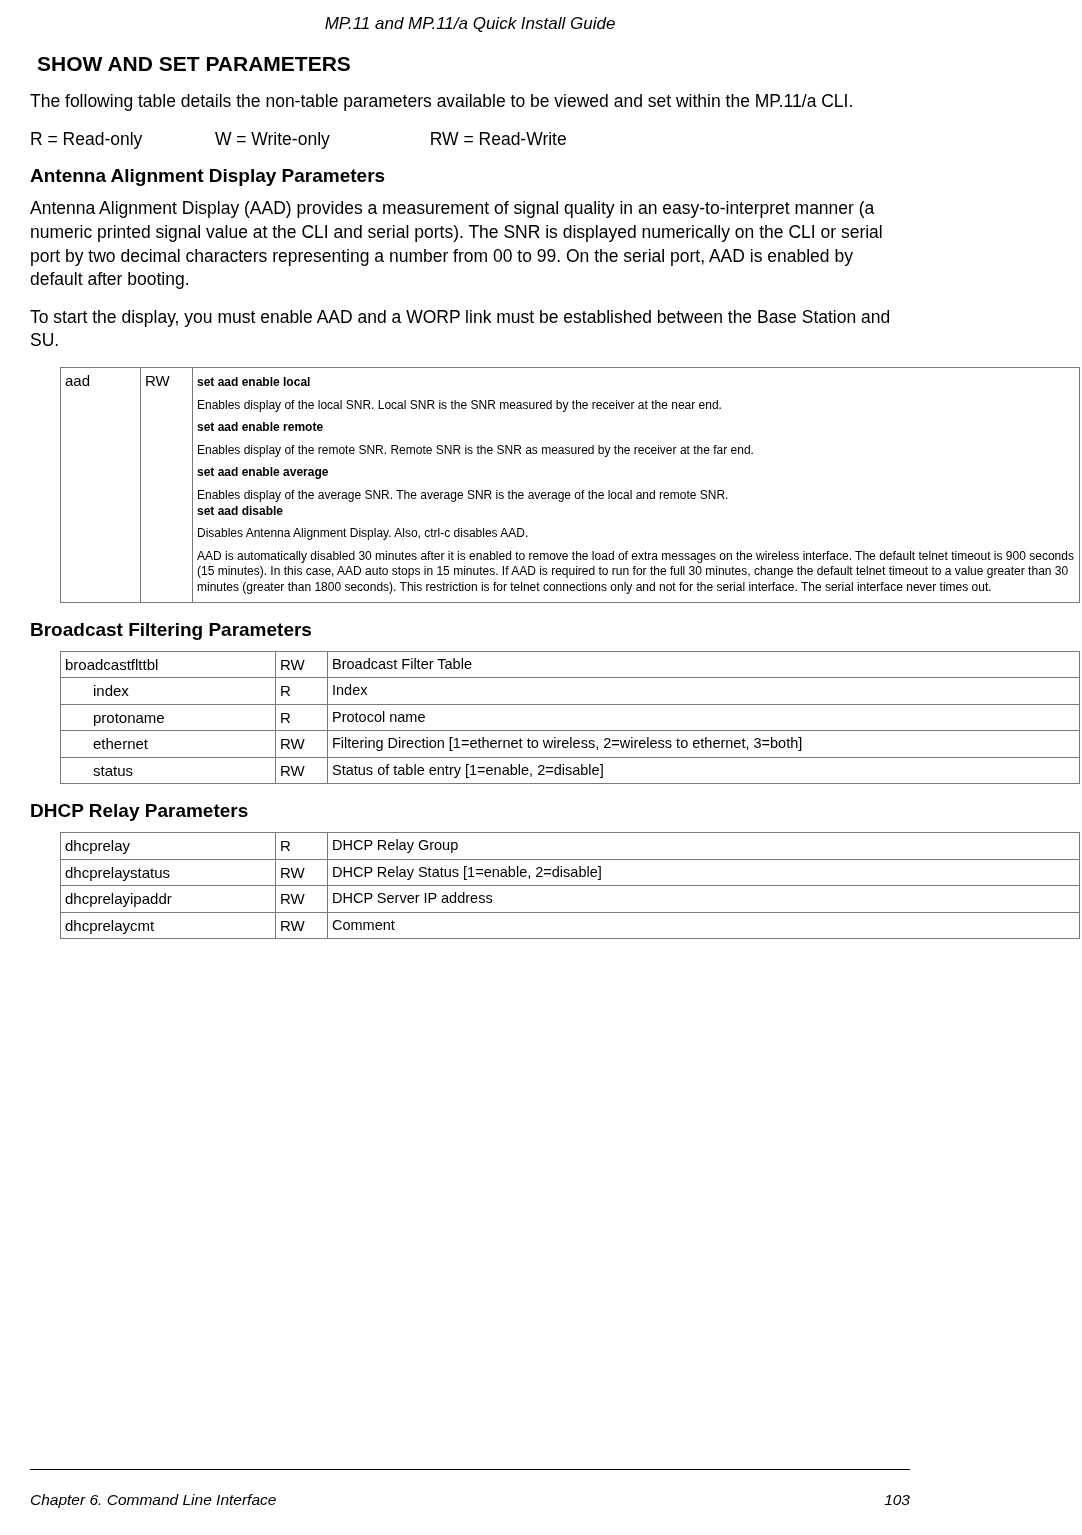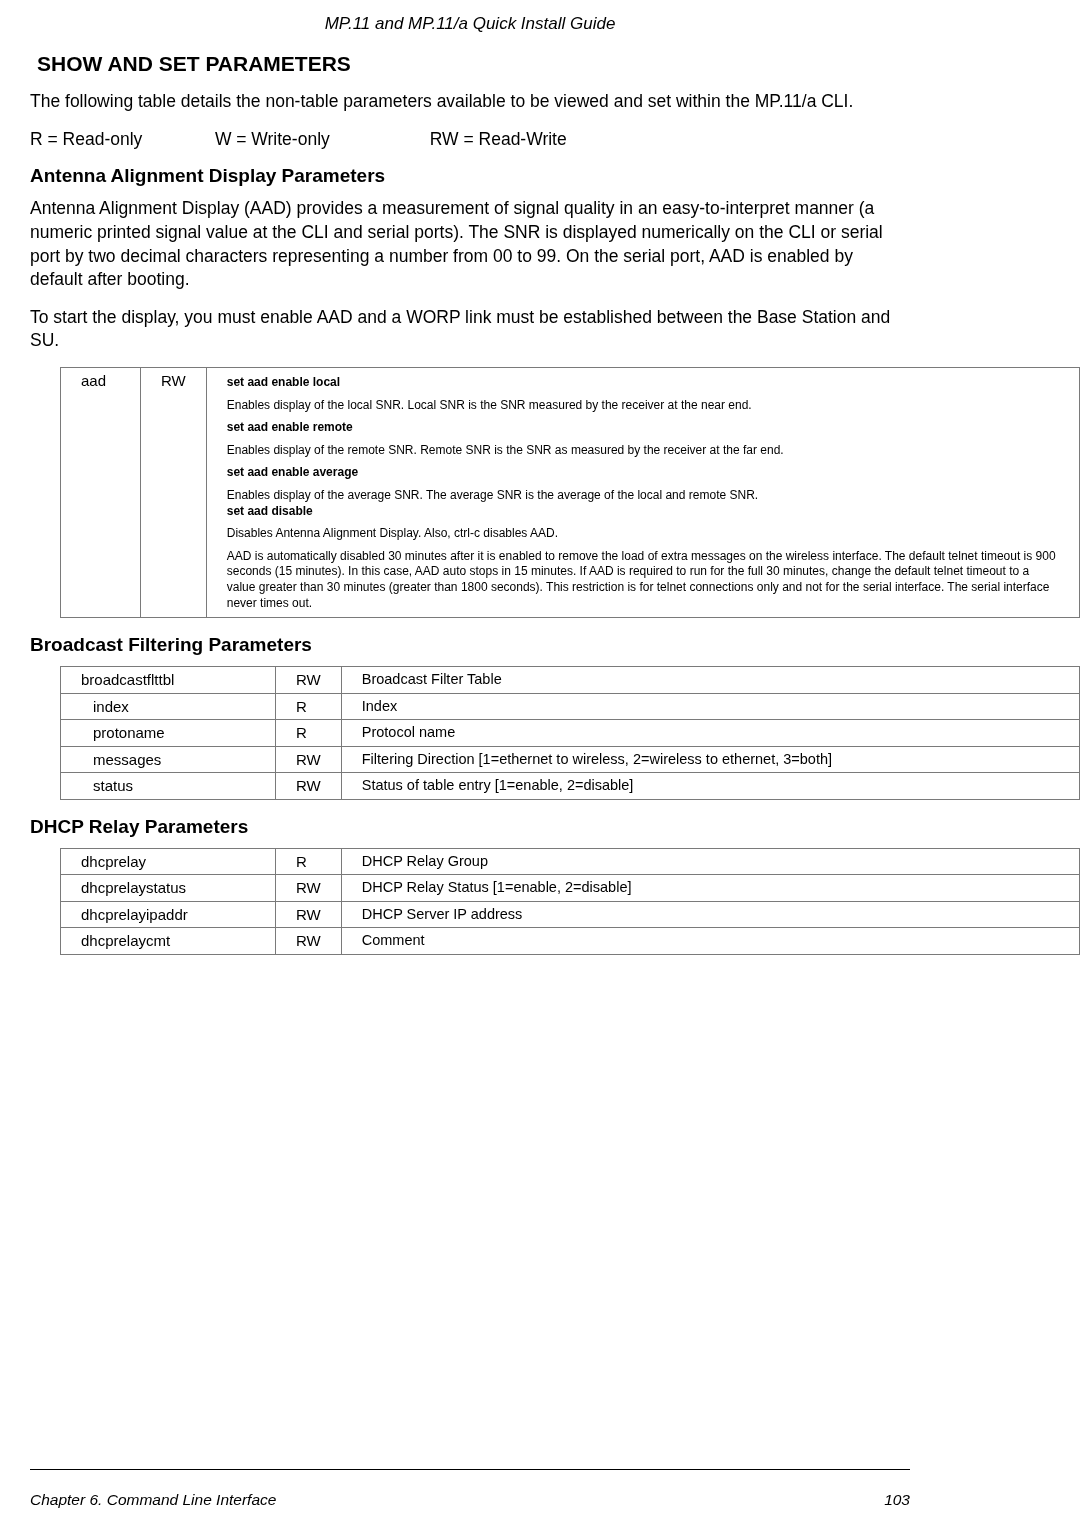--- a/index.html
+++ b/index.html
@@ -49,21 +49,21 @@
   }
   .legend span { display:inline-block; }
   table.param {
     border-collapse: collapse;
     width: 1020px;
     margin: 4px 0 16px 30px;
     font-size: 15px;
   }
   table.param td {
     border: 1px solid #7a7a7a;
-    padding: 3px 20px;
+    padding: 3px 4px;
     vertical-align: top;
     line-height: 1.3;
   }
   table.param td.code {
     font-family: Verdana, Geneva, sans-serif;
     white-space: nowrap;
   }
   table.param td.codepad {
     font-family: Verdana, Geneva, sans-serif;
     white-space: nowrap;
@@ -149,21 +149,21 @@
           <td class="codepad">index</td>
           <td class="code">R</td>
           <td style="font-family: Verdana, Geneva, sans-serif; font-size: 14.5px;">Index</td>
         </tr>
         <tr>
           <td class="codepad">protoname</td>
           <td class="code">R</td>
           <td style="font-family: Verdana, Geneva, sans-serif; font-size: 14.5px;">Protocol name</td>
         </tr>
         <tr>
-          <td class="codepad">messages</td>
+          <td class="codepad">ethernet</td>
           <td class="code">RW</td>
           <td style="font-family: Verdana, Geneva, sans-serif; font-size: 14.5px;">Filtering Direction [1=ethernet to wireless, 2=wireless to ethernet, 3=both]</td>
         </tr>
         <tr>
           <td class="codepad">status</td>
           <td class="code">RW</td>
           <td style="font-family: Verdana, Geneva, sans-serif; font-size: 14.5px;">Status of table entry [1=enable, 2=disable]</td>
         </tr>
       </tbody>
   </table>

